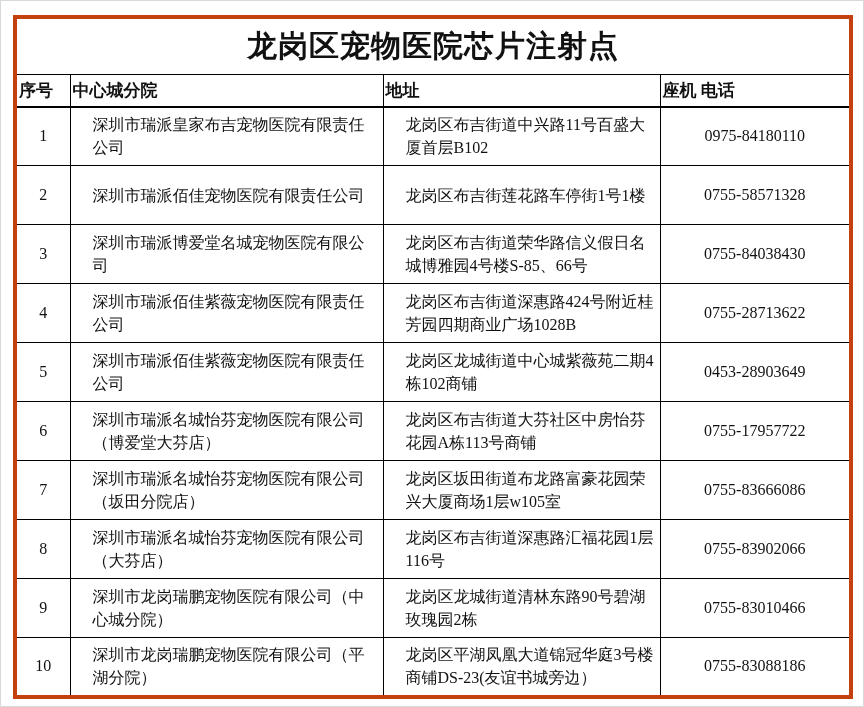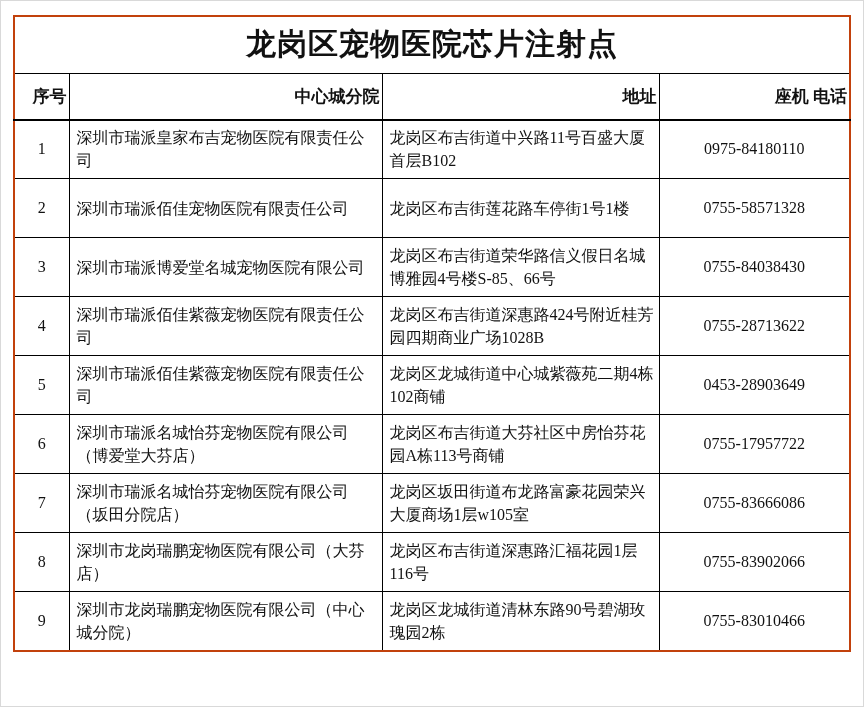--- a/index.html
+++ b/index.html
@@ -14,57 +14,57 @@
     overflow: hidden;
     box-shadow: inset 0 0 0 1px #d9d9d9;
   }
   table.grid {
     position: absolute;
     left: 13px;
     top: 15px;
     width: 836px;
     border-collapse: collapse;
     table-layout: fixed;
-    border: 2px solid #c2410c;
+    border: 4px solid #c2410c;
   }
   table.grid th, table.grid td {
     border: 1px solid #000;
     overflow: hidden;
   }
   .title-cell {
     height: 57px;
     text-align: center;
     vertical-align: middle;
     font-size: 30px;
     font-weight: 700;
     letter-spacing: 1px;
     font-family: "Liberation Serif", "DejaVu Serif", serif;
     border-bottom: 2px solid #000;
   }
   tr.header-row th {
     height: 27px;
     font-size: 17px;
     font-weight: 700;
-    text-align: right;
+    text-align: left;
     vertical-align: middle;
-    padding: 11px 2px;
+    padding: 4px 2px;
     border-bottom: 2px solid #000;
   }
   tbody td {
     height: 59px;
     font-size: 16px;
     vertical-align: middle;
   }
   td.c-no, td.c-phone {
     text-align: center;
     padding: 2px;
   }
   td.c-name, td.c-addr {
     text-align: left;
-    padding: 4px 5px 4px 7px;
+    padding: 4px 5px 4px 22px;
     line-height: 23px;
   }
 </style>
 </head>
 <body>
 
 <div class="page">
   <table class="grid">
     <colgroup>
       <col style="width:55px">
@@ -121,26 +121,32 @@
       <td class="c-phone">0755-17957722</td>
     </tr>
         <tr>
       <td class="c-no">7</td>
       <td class="c-name">深圳市瑞派名城怡芬宠物医院有限公司（坂田分院店）</td>
       <td class="c-addr">龙岗区坂田街道布龙路富豪花园荣兴大厦商场1层w105室</td>
       <td class="c-phone">0755-83666086</td>
     </tr>
         <tr>
       <td class="c-no">8</td>
-      <td class="c-name">深圳市龙岗瑞鹏宠物医院有限公司（大芬店）</td>
+      <td class="c-name">深圳市瑞派名城怡芬宠物医院有限公司（大芬店）</td>
       <td class="c-addr">龙岗区布吉街道深惠路汇福花园1层116号</td>
       <td class="c-phone">0755-83902066</td>
     </tr>
         <tr>
       <td class="c-no">9</td>
       <td class="c-name">深圳市龙岗瑞鹏宠物医院有限公司（中心城分院）</td>
       <td class="c-addr">龙岗区龙城街道清林东路90号碧湖玫瑰园2栋</td>
       <td class="c-phone">0755-83010466</td>
     </tr>
+        <tr>
+      <td class="c-no">10</td>
+      <td class="c-name">深圳市龙岗瑞鹏宠物医院有限公司（平湖分院）</td>
+      <td class="c-addr">龙岗区平湖凤凰大道锦冠华庭3号楼商铺DS-23(友谊书城旁边）</td>
+      <td class="c-phone">0755-83088186</td>
+    </tr>
       </tbody>
   </table>
 
 </div>
 
 </body></html>

